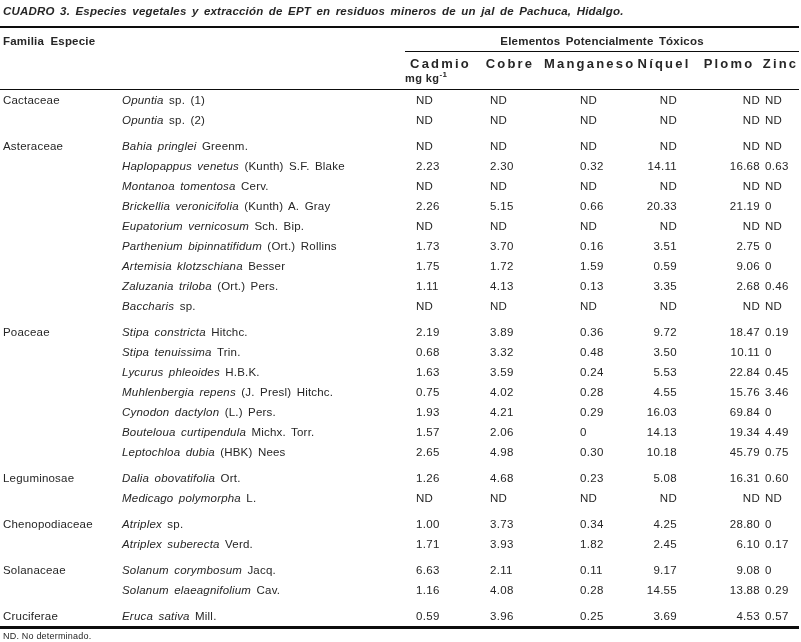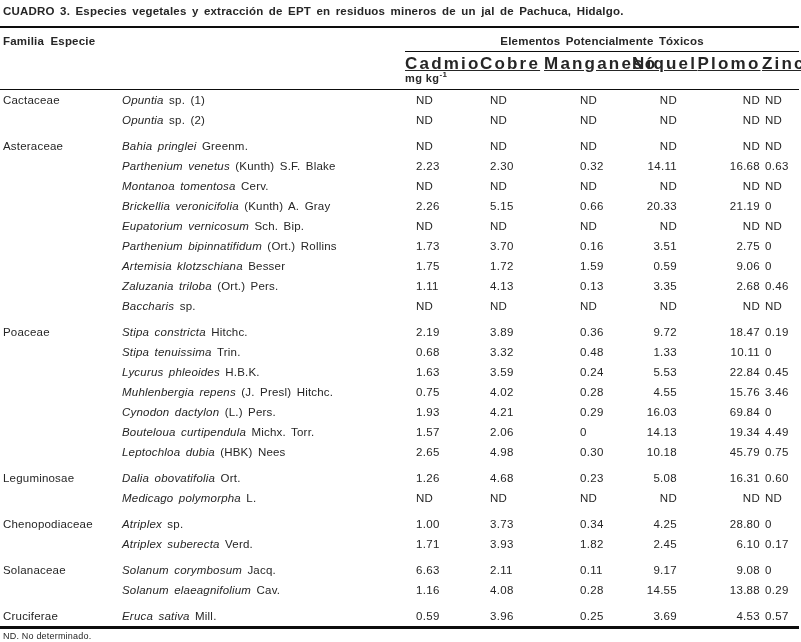--- a/index.html
+++ b/index.html
@@ -16,20 +16,21 @@
     color:var(--text);
     overflow:hidden;
   }
   .title{
     padding:5px 4px 0 3px;
     font-size:11.5px;
     font-weight:bold;
     letter-spacing:.2px;
     word-spacing:2px;
     color:var(--text);
+    font-style:italic;
   }
   table.ept-table{
     border-collapse:collapse;
     table-layout:fixed;
     width:799px;
     margin-top:9px;
     border-top:2.5px solid var(--line);
     border-bottom:3px solid var(--line);
   }
   col.w-fam{width:117px;}
@@ -52,26 +53,25 @@
     border-bottom:1px solid var(--line);
   }
   .ept-header{
     font-size:11.5px;
     letter-spacing:.2px;
     word-spacing:2px;
     padding:7px 0 4px 0;
     border-bottom:1px solid var(--line);
   }
   .col-head-row th{
-    font-size:17px;
+    font-size:13px;
     letter-spacing:2.2px;
     text-align:center;
     padding:4px 0 0 0;
     line-height:15px;
-    text-decoration:underline;
   }
   .unit-cell{
     text-align:left;
     font-size:11px;
     letter-spacing:.4px;
     padding:0 0 4px 0;
     line-height:14px;
     border-bottom:1px solid var(--line);
   }
   .unit-cell sup{font-size:8px;line-height:0;}
@@ -162,21 +162,21 @@
     <td class="c-esp"><i>Bahia pringlei</i><span>&nbsp;Greenm.</span></td>
     <td class="c-val c-cad">ND</td>
     <td class="c-val c-cob">ND</td>
     <td class="c-val c-man">ND</td>
     <td class="c-val c-niq">ND</td>
     <td class="c-val c-plo">ND</td>
     <td class="c-val c-zin">ND</td>
   </tr>
       <tr>
     <td class="c-fam"></td>
-    <td class="c-esp"><i>Parthenium venetus</i><span>&nbsp;(Kunth) S.F. Blake</span></td>
+    <td class="c-esp"><i>Haplopappus venetus</i><span>&nbsp;(Kunth) S.F. Blake</span></td>
     <td class="c-val c-cad">2.23</td>
     <td class="c-val c-cob">2.30</td>
     <td class="c-val c-man">0.32</td>
     <td class="c-val c-niq">14.11</td>
     <td class="c-val c-plo">16.68</td>
     <td class="c-val c-zin">0.63</td>
   </tr>
       <tr>
     <td class="c-fam"></td>
     <td class="c-esp"><i>Montanoa tomentosa</i><span>&nbsp;Cerv.</span></td>
@@ -256,21 +256,21 @@
     <td class="c-val c-niq">9.72</td>
     <td class="c-val c-plo">18.47</td>
     <td class="c-val c-zin">0.19</td>
   </tr>
       <tr>
     <td class="c-fam"></td>
     <td class="c-esp"><i>Stipa tenuissima</i><span>&nbsp;Trin.</span></td>
     <td class="c-val c-cad">0.68</td>
     <td class="c-val c-cob">3.32</td>
     <td class="c-val c-man">0.48</td>
-    <td class="c-val c-niq">1.33</td>
+    <td class="c-val c-niq">3.50</td>
     <td class="c-val c-plo">10.11</td>
     <td class="c-val c-zin">0</td>
   </tr>
       <tr>
     <td class="c-fam"></td>
     <td class="c-esp"><i>Lycurus phleoides</i><span>&nbsp;H.B.K.</span></td>
     <td class="c-val c-cad">1.63</td>
     <td class="c-val c-cob">3.59</td>
     <td class="c-val c-man">0.24</td>
     <td class="c-val c-niq">5.53</td>

